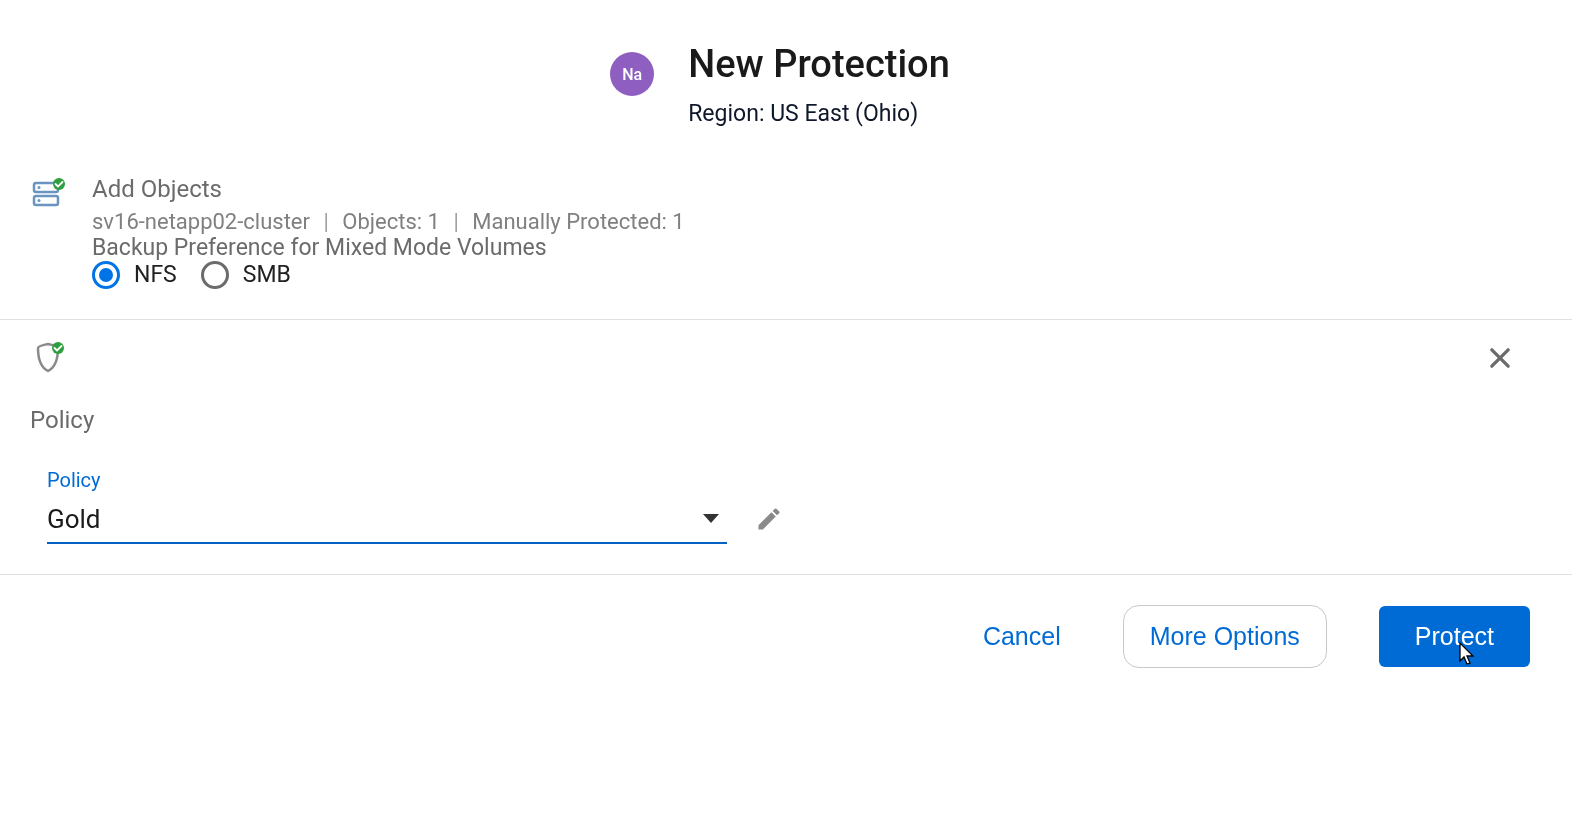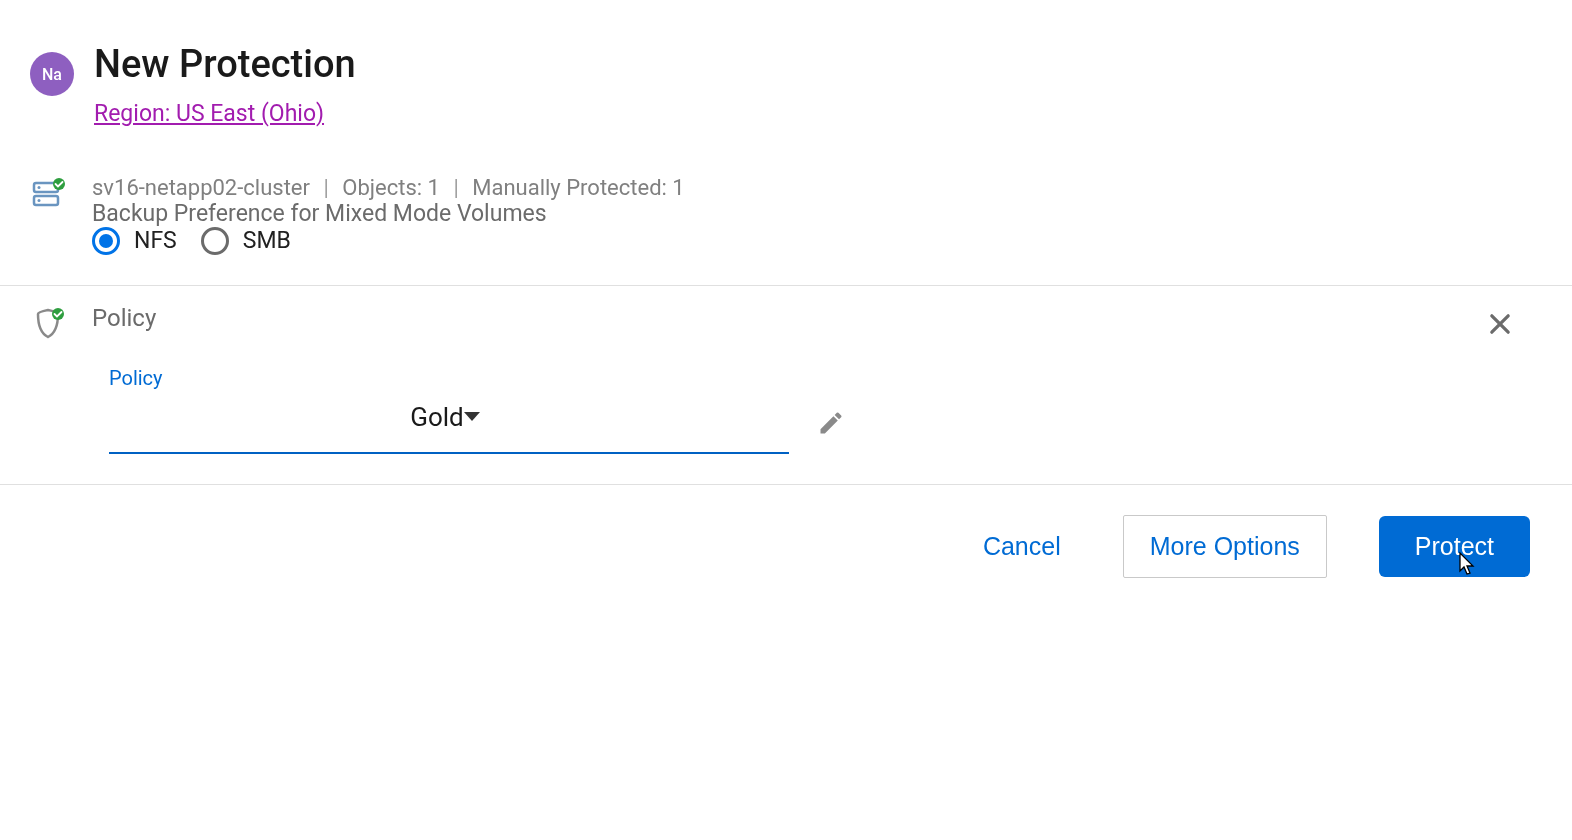--- a/index.html
+++ b/index.html
@@ -12,21 +12,22 @@
     background: #ffffff;
     color: #212121;
     width: 1572px;
     height: 840px;
     position: relative;
   }
   .header {
     display: flex;
     align-items: flex-start;
     padding: 44px 42px 30px 30px;
-    gap: 20px;
+    gap: 34px;
+    justify-content: center;
   }
   .avatar {
     width: 44px;
     height: 44px;
     border-radius: 50%;
     background: #8e5fc0;
     color: #ffffff;
     display: flex;
     align-items: center;
     justify-content: center;
@@ -36,34 +37,34 @@
   }
   .header-text h1 {
     font-size: 38px;
     font-weight: 500;
     color: #1a1a1a;
     line-height: 1.1;
     margin-bottom: 14px;
   }
   .header-text .subtitle {
     font-size: 23px;
-    color: #a21caf;
-    text-decoration: underline;
+    color: #0f172a;
   }
 
   .section {
     padding: 18px 30px 30px 30px;
     border-bottom: 1px solid #e0e0e0;
     display: flex;
     gap: 26px;
     align-items: flex-start;
     position: relative;
   }
   .section.last {
     border-bottom: 1px solid #e0e0e0;
+    flex-direction: column;
   }
   .section-icon {
     width: 36px;
     flex-shrink: 0;
     padding-top: 2px;
   }
   .section-body {
     flex: 1;
   }
   .section-title {
@@ -135,22 +136,22 @@
     display: flex;
     align-items: center;
     gap: 28px;
     margin-left: 17px;
   }
   .select-wrap {
     width: 680px;
     border-bottom: 2px solid #0061c3;
     display: flex;
     align-items: center;
-    justify-content: center;
-    padding: 6px 2px 20px 0;
+    justify-content: space-between;
+    padding: 6px 2px 8px 0;
     cursor: pointer;
   }
   .select-value {
     font-size: 26px;
     color: #1a1a1a;
   }
   .caret-down {
     width: 0;
     height: 0;
     border-left: 8px solid transparent;
@@ -174,21 +175,21 @@
     border: none;
     color: #006bd4;
     font-size: 25px;
     font-weight: 500;
     cursor: pointer;
     padding: 12px 10px;
   }
   .btn-outline {
     background: #ffffff;
     border: 1px solid #c9c9c9;
-    border-radius: 2px;
+    border-radius: 16px;
     color: #006bd4;
     font-size: 25px;
     font-weight: 500;
     cursor: pointer;
     padding: 16px 26px;
   }
   .btn-primary {
     background: #006bd4;
     border: none;
     border-radius: 6px;
@@ -224,20 +225,21 @@
     <svg width="36" height="36" viewBox="0 0 36 36">
       <rect x="4" y="6" width="24" height="9" rx="2" fill="none" stroke="#6a95c0" stroke-width="2.5"></rect>
       <rect x="4" y="19" width="24" height="9" rx="2" fill="none" stroke="#6a95c0" stroke-width="2.5"></rect>
       <circle cx="9" cy="10.5" r="1.5" fill="#6a95c0"></circle>
       <circle cx="9" cy="23.5" r="1.5" fill="#6a95c0"></circle>
       <circle cx="29" cy="7" r="6" fill="#2e9e3f"></circle>
       <path d="M25.5 7 L28 9.5 L32.5 5" stroke="#ffffff" stroke-width="1.8" fill="none" stroke-linecap="round"></path>
     </svg>
   </div>
   <div class="section-body">
+    <div class="section-title">Add Objects</div>
     <div class="section-sub">
       <span>sv16-netapp02-cluster</span>
       <span class="sep">|</span>
       <span>Objects: 1</span>
       <span class="sep">|</span>
       <span>Manually Protected: 1</span>
     </div>
     <div class="backup-pref-label">Backup Preference for Mixed Mode Volumes</div>
     <div class="radio-row">
       <div class="radio-option">

